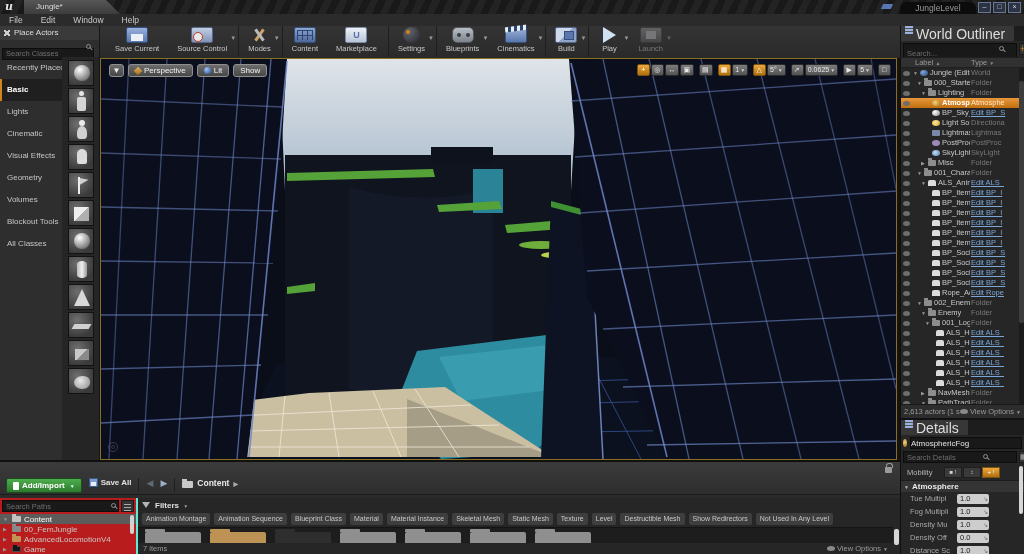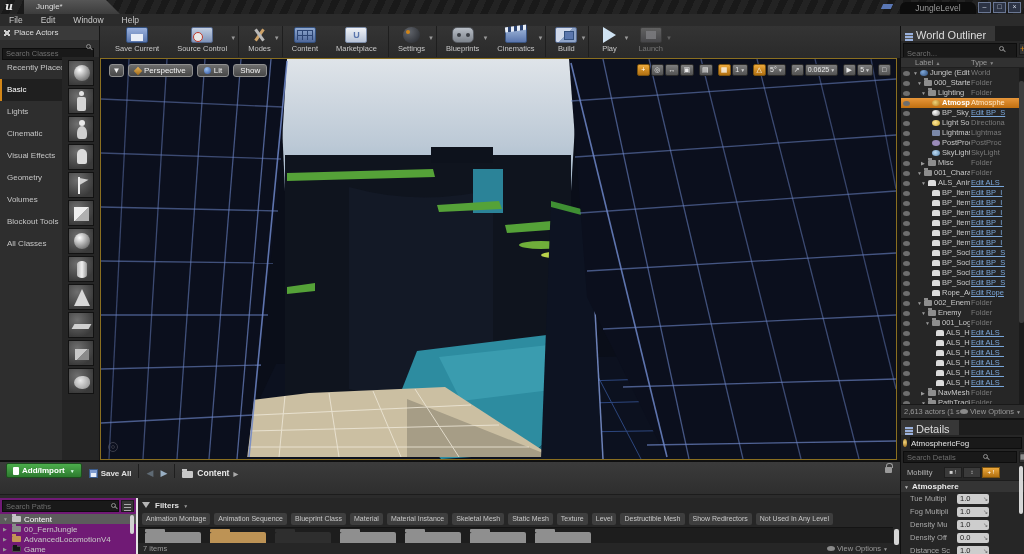--- a/index.html
+++ b/index.html
@@ -70,21 +70,21 @@
   .pa-header{height:14px;background:#3a3a3a;font-size:8px;color:#ddd;line-height:14px;padding-left:14px;position:relative}
   .pa-header .wand{position:absolute;left:4px;top:4px;width:6px;height:6px;
     background:linear-gradient(45deg,transparent 40%,#cfcfcf 40% 60%,transparent 60%),
                linear-gradient(-45deg,transparent 40%,#cfcfcf 40% 60%,transparent 60%)}
   .pa-search{position:absolute;top:16px;left:2px;right:5px;height:12px}
   .pa-search input{width:100%;height:12px;background:#191919;border:1px solid #0d0d0d;color:#ddd;font-size:7.5px;padding:0 12px 0 3px}
   .mag{position:absolute;right:3px;top:2px;width:5px;height:5px;border:1px solid #8a8a8a;border-radius:50%}
   .mag::after{content:"";position:absolute;width:4px;height:1px;background:#8a8a8a;transform:rotate(45deg);right:-3px;bottom:-1px}
   .pa-cats{position:absolute;top:31px;left:0;width:62px;bottom:0}
   .pa-cat{height:22px;line-height:22px;font-size:8px;color:#c5c5c5;padding-left:7px;position:relative;white-space:nowrap;overflow:hidden}
-  .pa-cat.selected{background:#1f1f1f;color:#fff;font-weight:normal}
+  .pa-cat.selected{background:#1f1f1f;color:#fff;font-weight:bold}
   .pa-cat.selected::before{content:"";position:absolute;left:0;top:0;bottom:0;width:2px;background:#d28618}
   .pa-palette{position:absolute;top:31px;left:62px;right:0;bottom:0;background:#252525;display:flex;
     flex-direction:column;align-items:center;padding-top:3px;gap:2px;overflow:hidden}
   .thumb{flex:none;width:26px;height:26px;background:radial-gradient(circle at 35% 30%,#6f6f6f,#3a3a3a 75%);
     border:1px solid #121212;position:relative}
   .th-sphere::after{content:"";position:absolute;left:5px;top:4px;width:16px;height:16px;border-radius:50%;
     background:radial-gradient(circle at 35% 30%,#fff,#9a9a9a 55%,#4a4a4a)}
   .th-figure::before{content:"";position:absolute;left:10px;top:2px;width:5px;height:5px;border-radius:50%;background:#e5e5e5}
   .th-figure::after{content:"";position:absolute;left:8px;top:8px;width:9px;height:14px;background:#d5d5d5;border-radius:2px}
   .th-stack::before{content:"";position:absolute;left:10px;top:3px;width:6px;height:6px;border-radius:50%;background:#eaeaea}
@@ -119,21 +119,21 @@
     border-radius:2px;color:#e8e8e8;font-size:7px;line-height:10px;text-align:center;padding:0 2px;white-space:nowrap}
   .tr-btn.on{background:linear-gradient(#eda93c,#b06f10);border-color:#7a5210;color:#fff}
   .tr-btn.gap{margin-left:4px}
   .tr-btn .tsm{font-size:5px;color:#cfcfcf;margin-left:1px}
   .vp-globe{position:absolute;left:7px;bottom:7px;width:10px;height:10px;border:1px solid #5a5a66;border-radius:50%;opacity:.6}
   .vp-globe::after{content:"";position:absolute;inset:2px;border:1px solid #4a4a56;border-radius:50%}
 
   
   .outliner{position:absolute;left:900px;top:26px;width:124px;height:392px;background:#262626;border-left:1px solid #0f0f0f}
   .panel-tabrow{height:15px;background:#1d1d1d;display:flex}
-  .panel-tab{display:flex;gap:3px;align-items:flex-end;height:15px;background:#373737;color:#ddd;font-size:11px;padding:0 9px 0 4px}
+  .panel-tab{display:flex;gap:3px;align-items:flex-start;height:15px;background:#373737;color:#ddd;font-size:14px;padding:0 9px 0 4px}
   .ptab-ico{width:8px;height:8px;background:linear-gradient(#9ab1dd 2px,#555 2px 3px,#9ab1dd 3px 5px,#555 5px 6px,#9ab1dd 6px)}
   .ol-searchrow{position:relative;margin:2px;height:12px;display:flex;gap:2px}
   .ol-searchrow input{flex:1;height:20px;background:#191919;border:1px solid #0d0d0d;color:#ddd;font-size:7.5px;padding:0 12px 0 3px}
   .plus-ico{width:12px;height:12px;background:#333;border:1px solid #1a1a1a;color:#d28618;font-size:9px;line-height:10px;text-align:center}
   .ol-cols{position:relative;height:11px;background:#313131;border-top:1px solid #1f1f1f;border-bottom:1px solid #1f1f1f;
     font-size:7.5px;color:#9a9a9a;line-height:10px}
   .ol-cols .c1{position:absolute;left:14px}.ol-cols .c2{position:absolute;left:70px}
   .colarr{font-size:5px;color:#888}
   .ol-rows{position:absolute;top:42px;left:0;right:5px;bottom:14px;overflow:hidden}
   .ol-scrollbar{position:absolute;right:0;top:42px;width:5px;bottom:14px;background:#1b1b1b}
@@ -191,40 +191,40 @@
   .dt-section::before{content:"▼";position:absolute;left:3px;top:0;font-size:5px;color:#bbb}
   .dt-prop{display:flex;align-items:center;height:13px;padding-left:9px;font-size:7.5px;color:#a8a8a8;gap:3px}
   .dt-plabel{width:44px;white-space:nowrap;overflow:hidden}
   .dt-pval{position:relative;width:32px;height:10px;background:#cdcdcd;border-radius:2px;color:#1a1a1a;
     font-size:7.5px;line-height:10px;padding:0 3px}
   .dt-pval::after{content:"↘";position:absolute;right:1px;top:0;font-size:6px;color:#555}
   .dt-scroll{position:absolute;right:1px;top:46px;width:4px;height:48px;background:#d6d6d6;border-radius:2px}
 
   
   .cbrowser{position:absolute;left:0;top:460px;width:900px;height:94px;background:#2b2b2b;border-top:2px solid #101010}
-  .cb-toolbar{height:20px;background:linear-gradient(#3b3b3b,#2e2e2e);display:flex;align-items:flex-end;gap:7px;
+  .cb-toolbar{height:20px;background:linear-gradient(#3b3b3b,#2e2e2e);display:flex;align-items:flex-start;gap:7px;
     padding:16px 6px;position:relative;border-bottom:1px solid #1c1c1c}
   .btn-addimport{height:15px;background:linear-gradient(#4cae4c,#2d7a2f);border:1px solid #1d4d1e;border-radius:2px;
     color:#fff;font-size:8px;font-weight:bold;display:flex;gap:3px;align-items:center;padding:0 6px}
   .page-ico{width:6px;height:8px;background:#fff;border-radius:1px}
   .btn-saveall{display:flex;gap:3px;align-items:center;color:#e0e0e0;font-size:8px;font-weight:bold}
   .floppy-ico{width:9px;height:9px;background:#7f9cd0;border:1px solid #3a5a8a;position:relative}
   .floppy-ico::after{content:"";position:absolute;left:1px;right:1px;bottom:0;height:4px;background:#e8eef8}
   .vsep{width:1px;height:14px;background:#1e1e1e}
   .nav-arrow{font-size:9px;color:#9ab0c4}
   .nav-arrow.dim{color:#5f6a74}
   .crumb{display:flex;gap:4px;align-items:center;color:#e8e8e8;font-size:8.5px;font-weight:bold}
   .crumb-caret{font-size:6px;color:#aaa}
   .fold-ico{width:11px;height:7px;background:#c8c8c8;border-radius:1px;position:relative;margin-top:2px}
   .fold-ico::before{content:"";position:absolute;top:-2px;left:0;width:5px;height:2px;background:inherit}
   .lock-ico{position:absolute;right:8px;top:5px;width:7px;height:6px;background:#9a9a9a;border-radius:1px}
   .lock-ico::before{content:"";position:absolute;left:1px;top:-4px;width:5px;height:4px;border:1px solid #9a9a9a;
     border-bottom:none;border-radius:3px 3px 0 0}
   .cb-main{position:absolute;top:36px;left:0;right:0;bottom:0;display:flex}
-  .cb-left{width:138px;border-right:2px solid #e5e5e5;position:relative;background:#701a75}
+  .cb-left{width:138px;border-right:2px solid #5eead4;position:relative;background:#b91c1c}
   .cb-searchrow{display:flex;gap:2px;margin:2px;position:relative}
   .cb-searchrow input{flex:1;height:12px;background:#191919;border:1px solid #0d0d0d;color:#ddd;font-size:7.5px;padding:0 12px 0 3px}
   .cb-searchrow .mag{right:18px}
   .list-ico{width:13px;height:12px;background:#353535;border:1px solid #1c1c1c;position:relative}
   .list-ico::after{content:"";position:absolute;left:2px;right:2px;top:3px;height:1px;background:#aaa;
     box-shadow:0 3px 0 #aaa,0 6px 0 #aaa}
   .tr-row{position:relative;display:flex;align-items:center;height:10px;padding-left:3px;font-size:8px;color:#c8c8c8;gap:3px}
   .tr-row .exp{width:6px;font-size:5px;color:#999}
   .tr-row.exp-o .exp::before{content:"▼"}
   .tr-row.exp-c .exp::before{content:"▶"}

